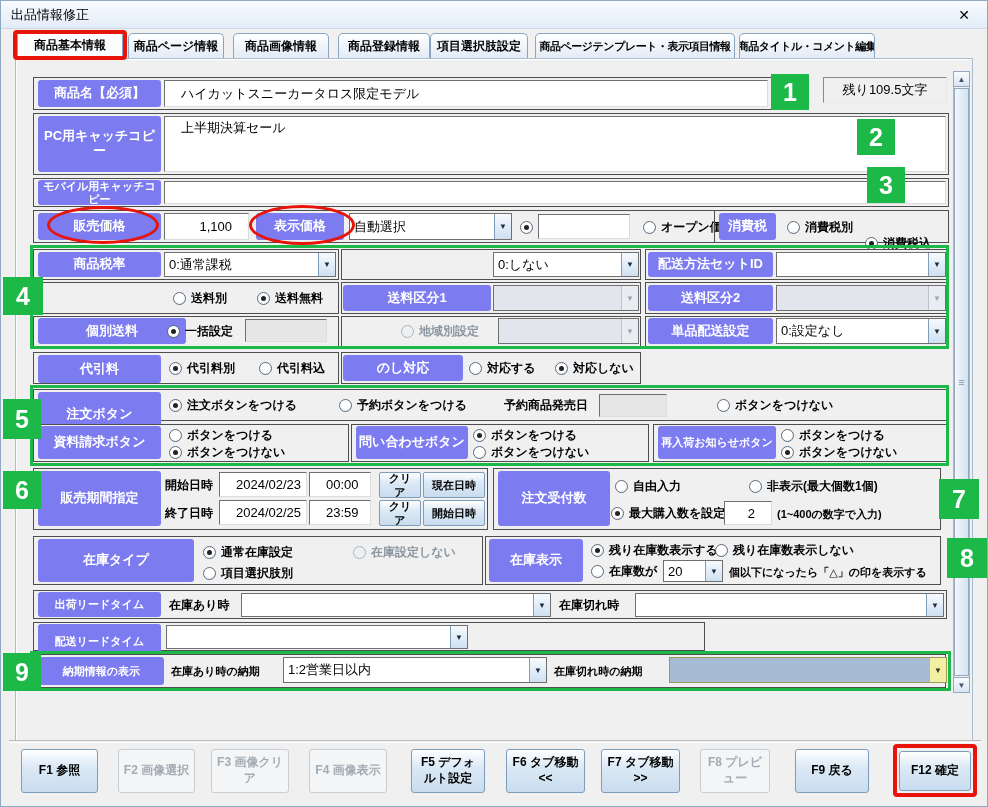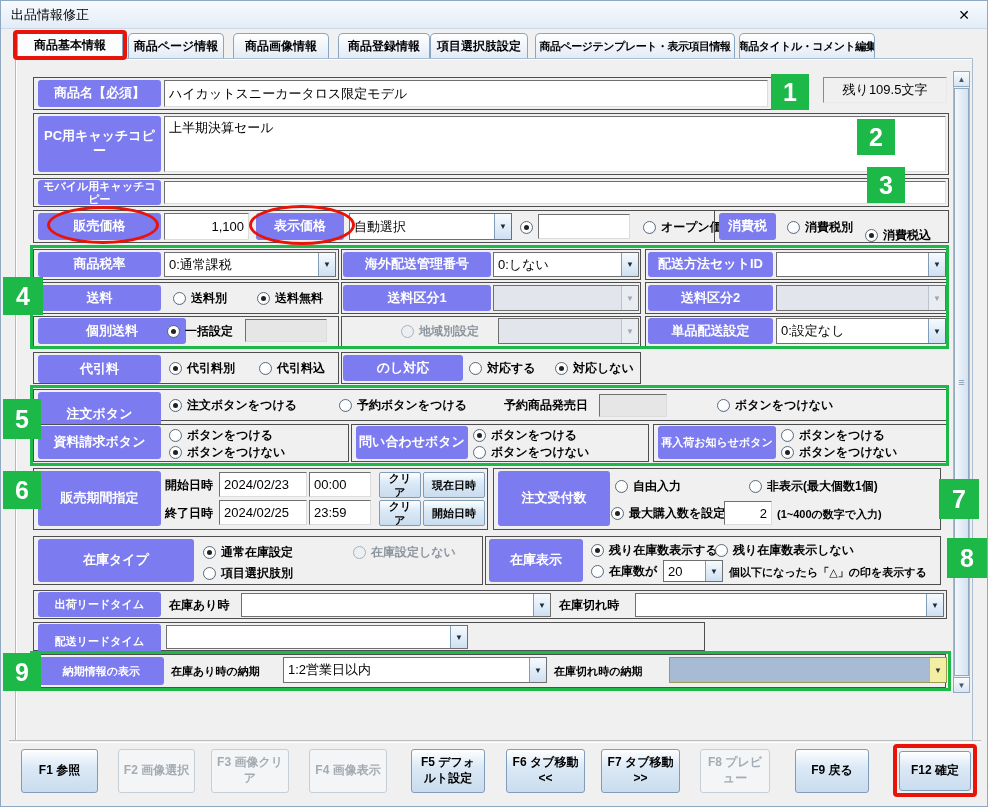--- a/index.html
+++ b/index.html
@@ -24,21 +24,21 @@
        display:flex;align-items:center;justify-content:center;text-align:center;
        border-radius:3px;line-height:1.15}
   .lbl.sm{font-size:11px}
   .rowbox{position:absolute;border:1px solid #4e4e4e;background:#f0f0f0}
   .gbox{position:absolute;border:3px solid #1cb848;pointer-events:none;z-index:4}
   .badge{position:absolute;background:#1cb848;color:#fff;font-weight:bold;font-size:25px;
          display:flex;align-items:center;justify-content:center;z-index:5}
   .redrect{position:absolute;border:4px solid #e8140a;border-radius:4px;z-index:6;pointer-events:none}
   .redoval{position:absolute;border:3px solid #e8140a;border-radius:50%;z-index:6;pointer-events:none}
   .inp{position:absolute;background:#fff;border:1px solid;border-color:#6f6f6f #dcdcdc #dcdcdc #6f6f6f;
-       font-size:13px;display:flex;align-items:center;padding:0 4px;overflow:hidden;white-space:nowrap}
+       font-size:13px;display:flex;align-items:center;padding:0 16px;overflow:hidden;white-space:nowrap}
   .inp.num{justify-content:flex-end}
   .inp.dis{background:#e6e6e6}
   .inp.ta{align-items:flex-start;padding-top:2px}
   .cmb{position:absolute;display:flex;border:1px solid #6f6f6f;background:#fff}
   .cmb .v{flex:1;font-size:13px;display:flex;align-items:center;padding:0 4px;overflow:hidden;white-space:nowrap}
   .cmb .d{width:17px;background:linear-gradient(#f6fafe,#cfe0f2);border-left:1px solid #7f9db9;
           display:flex;align-items:center;justify-content:center;font-size:8px;color:#1c2c3c;cursor:pointer}
   .cmb.dis{background:#e2e6ec}
   .cmb.dis .d{background:#e9edf2;color:#9aa8b6;border-left-color:#b8c4d0;cursor:default}
   .cmb.hl{background:#a7bcd4;border-color:#9a9a50}
@@ -119,53 +119,51 @@
   <div class="ropt" style="left:642px;top:218px">
     <span class="rad"></span>
     <span>オープン価格</span>
   </div>
   <div class="vline" style="left:713px;top:209px;height:33px"></div>
   <div class="lbl" style="left:718px;top:212px;width:57px;height:27px">消費税</div>
   <div class="ropt" style="left:786px;top:218px">
     <span class="rad"></span>
     <span>消費税別</span>
   </div>
-  <div class="ropt" style="left:864px;top:226px">
+  <div class="ropt" style="left:864px;top:234px">
     <span class="rad sel"></span>
     <span>消費税込</span>
   </div>
 
   
   <div class="gbox" style="left:29px;top:244px;width:919px;height:104px"></div>
 
   
   <div class="rowbox" style="left:32px;top:248px;width:306px;height:31px"></div>
   <div class="rowbox" style="left:340px;top:248px;width:300px;height:31px"></div>
   <div class="rowbox" style="left:644px;top:248px;width:304px;height:31px"></div>
   <div class="lbl" style="left:37px;top:251px;width:123px;height:25px">商品税率</div>
   <div class="cmb" style="left:163px;top:251px;width:172px;height:25px">
     <span class="v">0:通常課税</span>
     <span class="d">▼</span>
   </div>
-  <div class="lbl" style="left:342px;top:251px;width:148px;height:25px">海外配送管理番号</div>
   <div class="cmb" style="left:492px;top:251px;width:146px;height:25px">
     <span class="v">0:しない</span>
     <span class="d">▼</span>
   </div>
   <div class="lbl" style="left:647px;top:251px;width:125px;height:25px">配送方法セットID</div>
   <div class="cmb" style="left:775px;top:251px;width:170px;height:25px">
     <span class="v"></span>
     <span class="d">▼</span>
   </div>
 
   
   <div class="rowbox" style="left:32px;top:281px;width:306px;height:32px"></div>
   <div class="rowbox" style="left:340px;top:281px;width:300px;height:32px"></div>
   <div class="rowbox" style="left:644px;top:281px;width:304px;height:32px"></div>
-  <div class="lbl" style="left:37px;top:284px;width:123px;height:26px">送料</div>
   <div class="ropt" style="left:172px;top:289px">
     <span class="rad"></span>
     <span>送料別</span>
   </div>
   <div class="ropt" style="left:256px;top:289px">
     <span class="rad sel"></span>
     <span>送料無料</span>
   </div>
   <div class="lbl" style="left:342px;top:284px;width:148px;height:26px">送料区分1</div>
   <div class="cmb dis" style="left:492px;top:284px;width:146px;height:26px">

